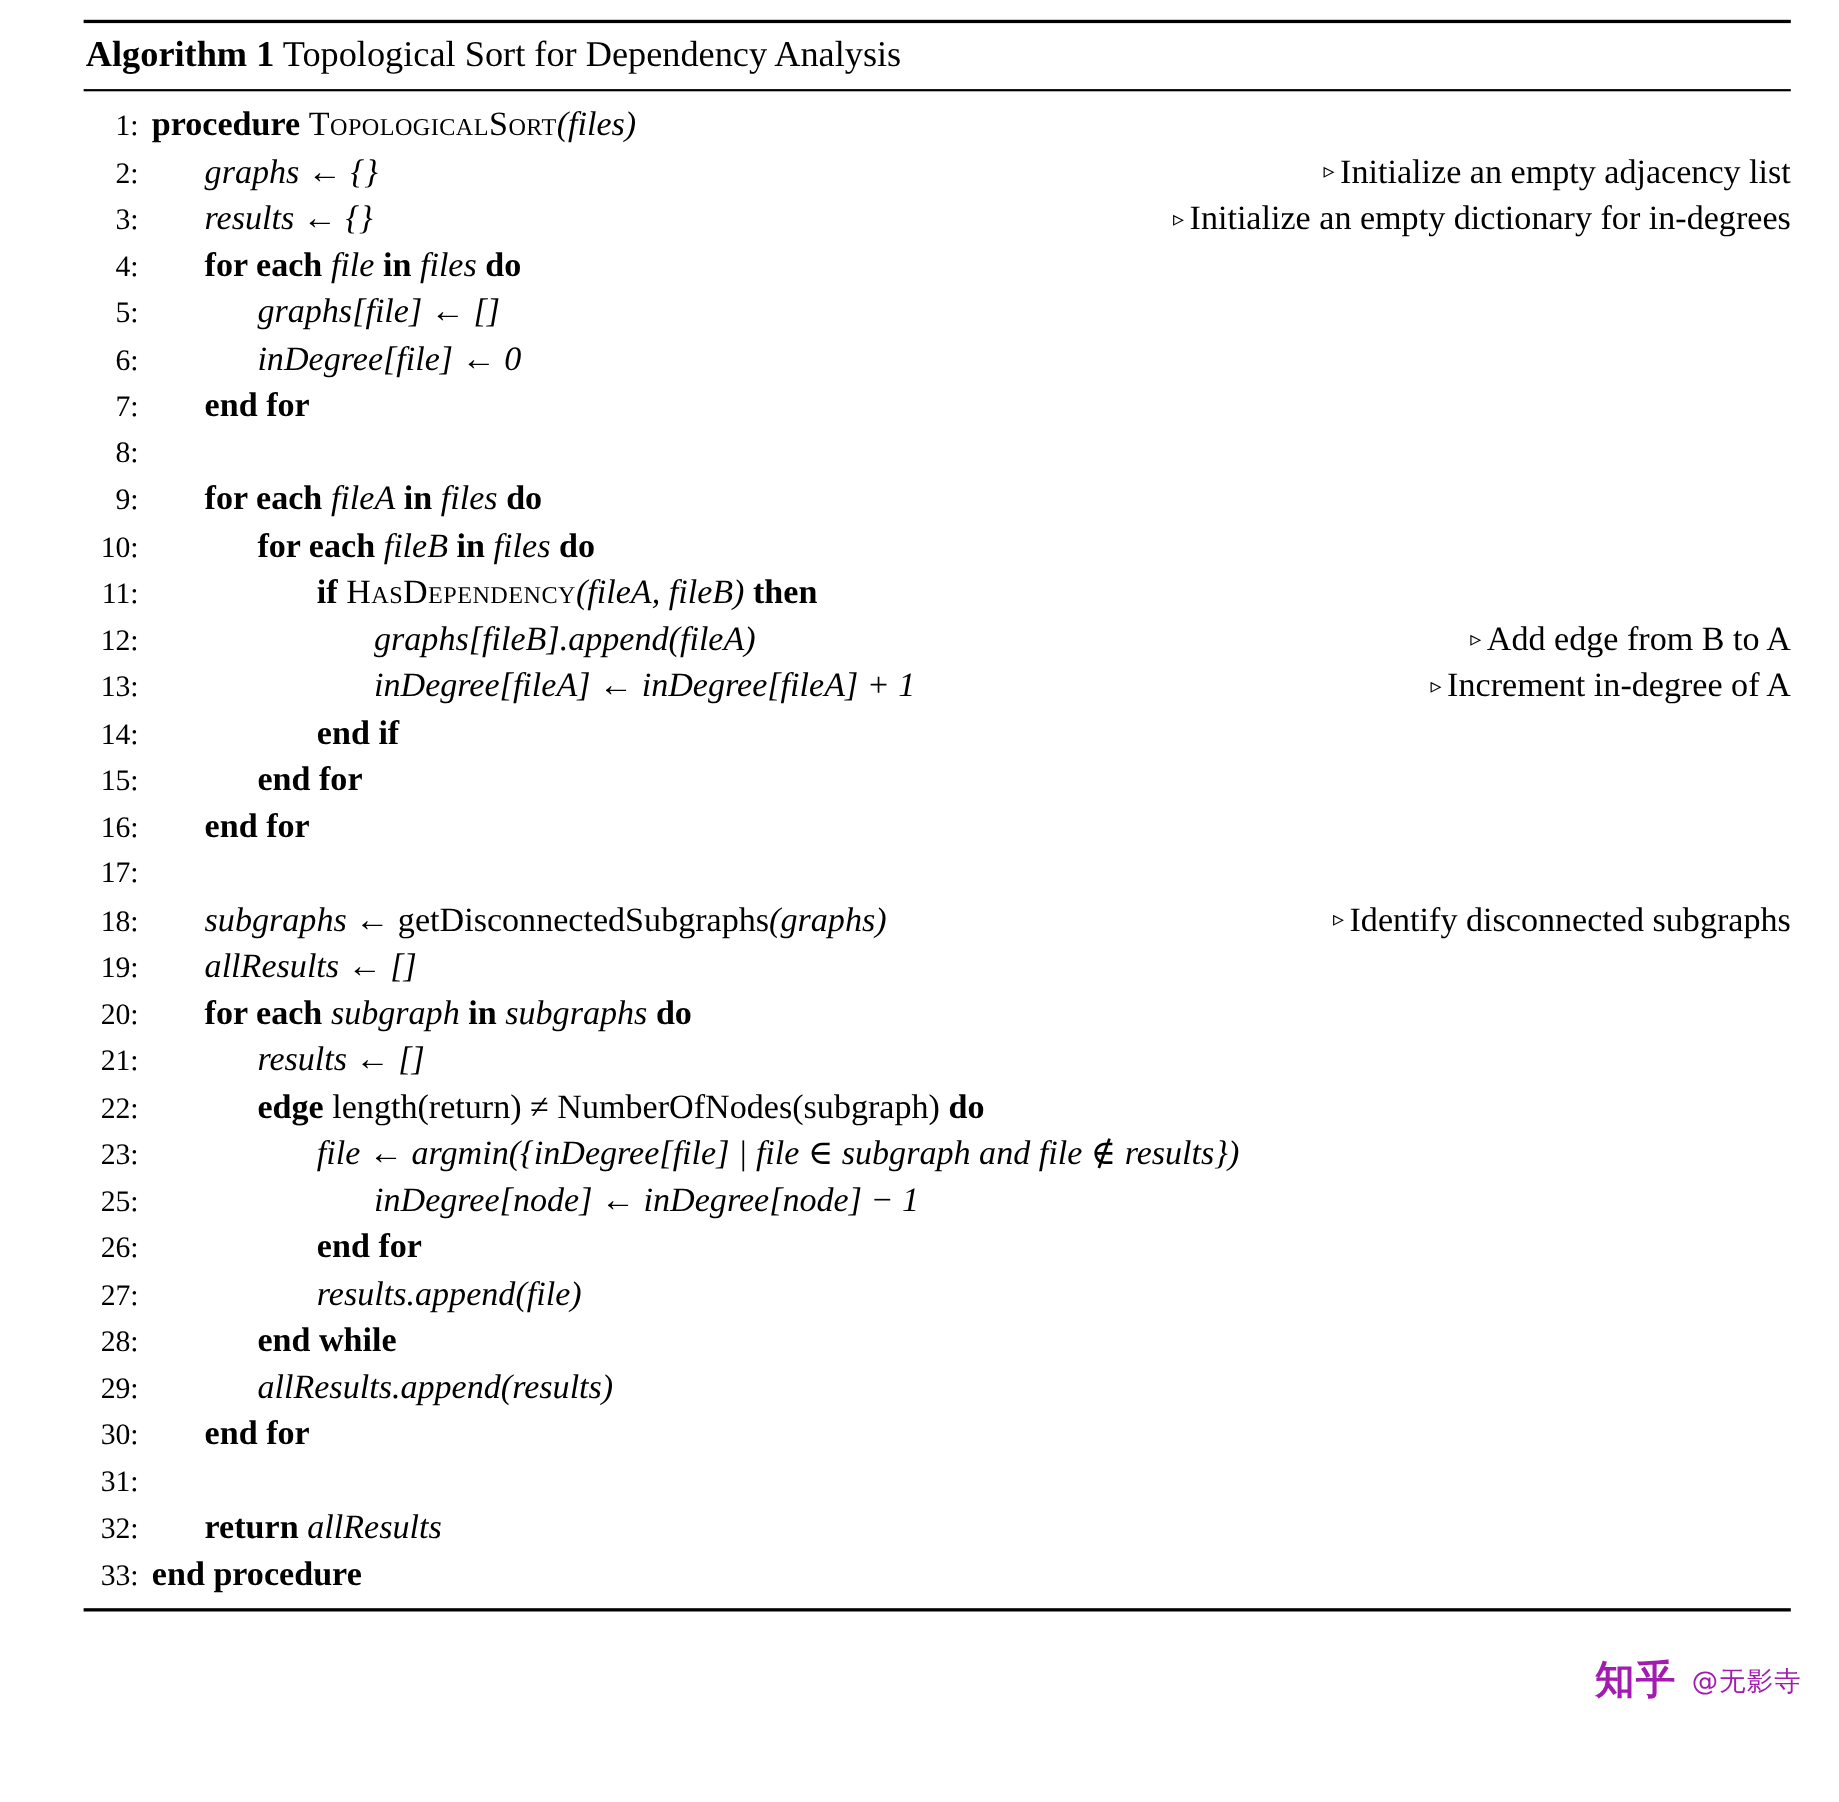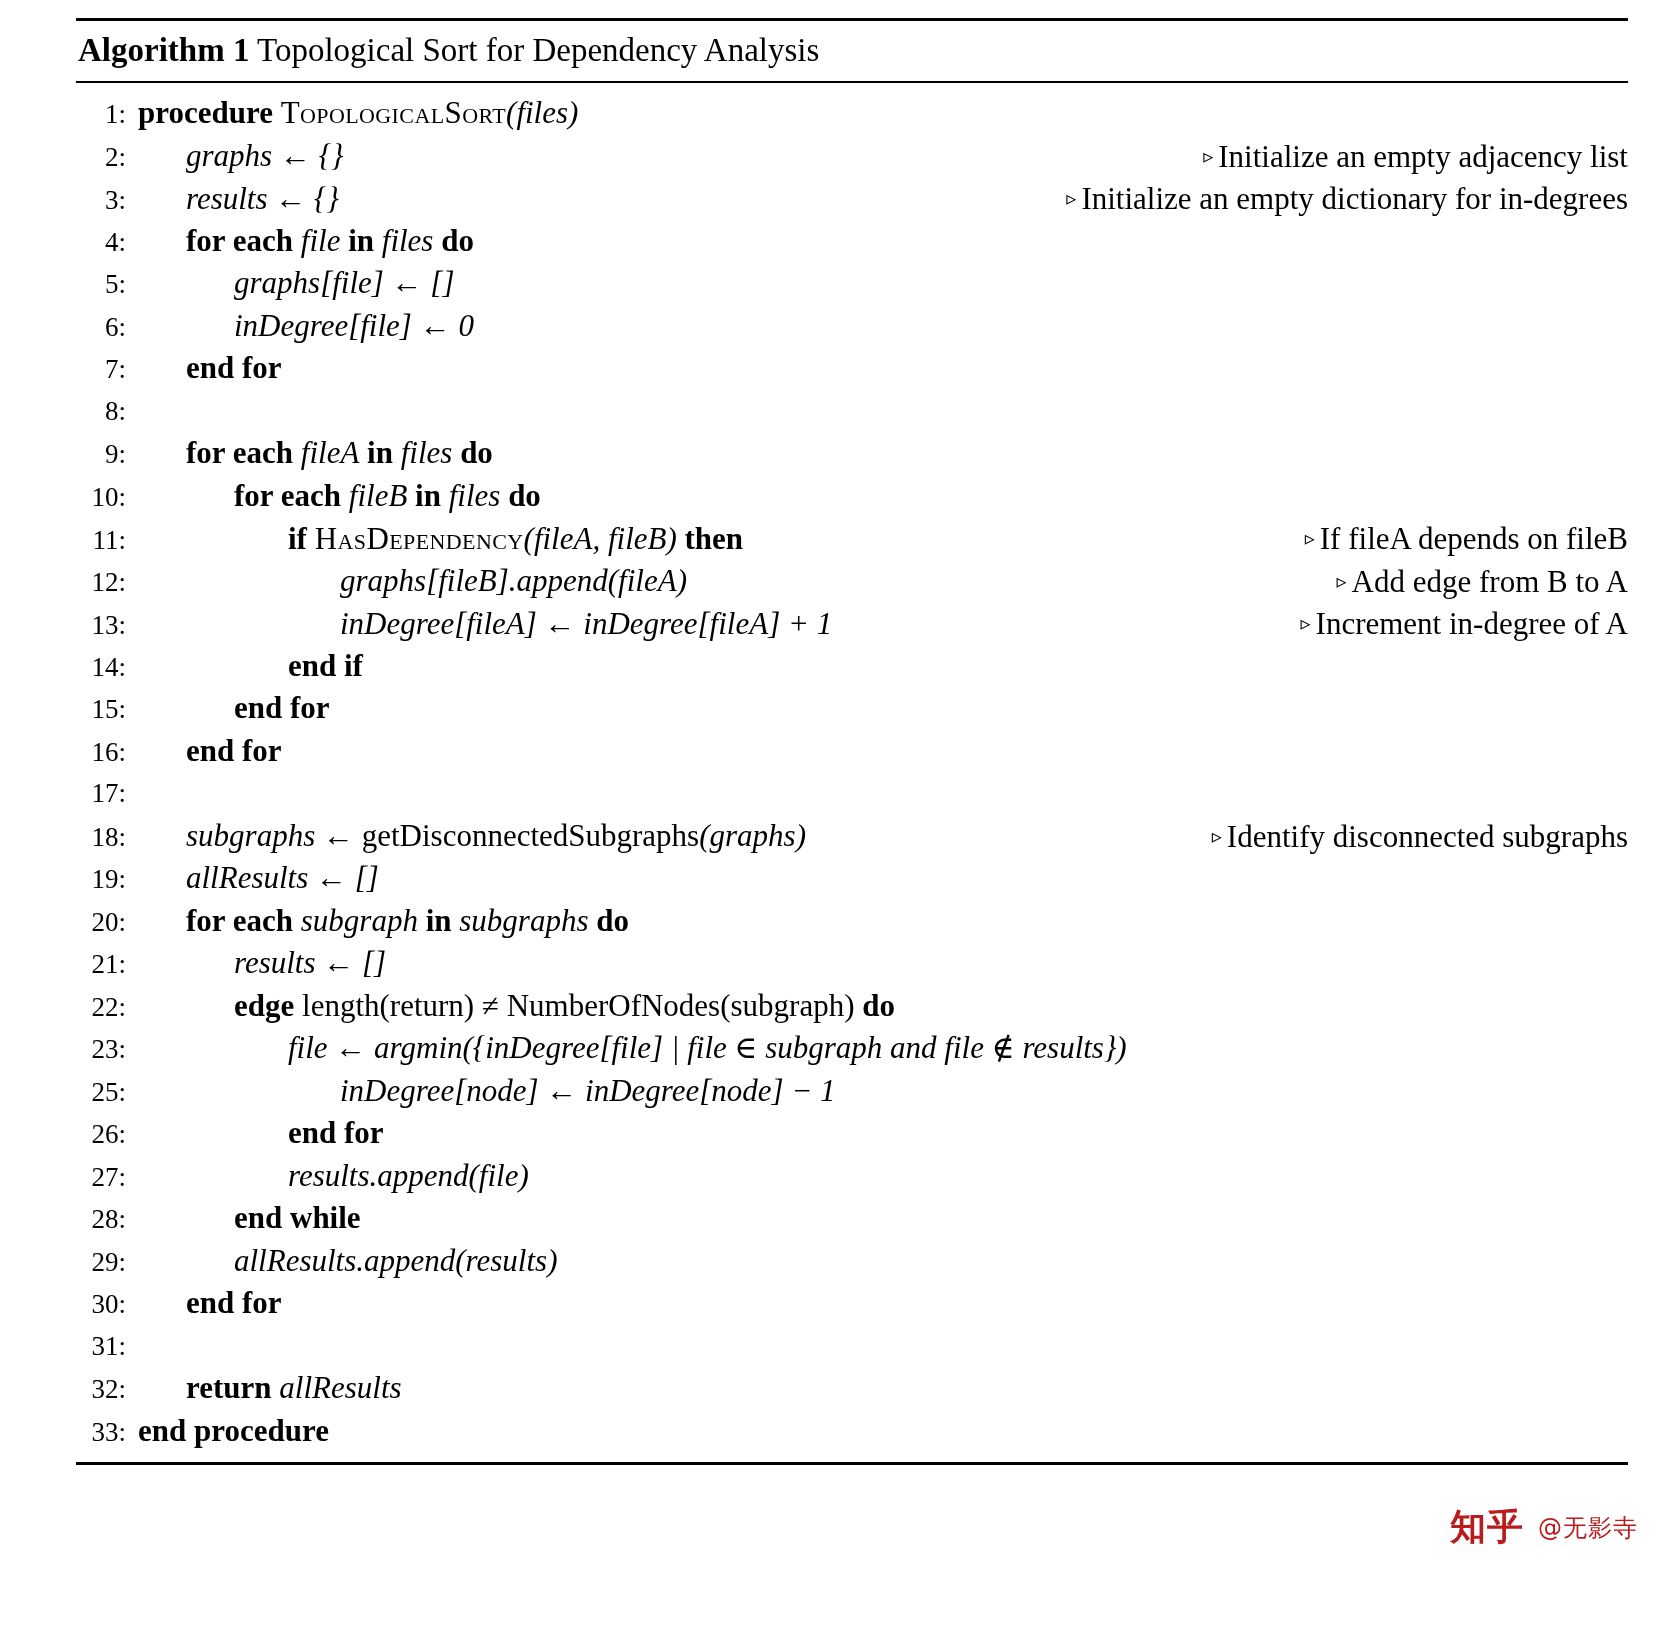--- a/index.html
+++ b/index.html
@@ -99,21 +99,21 @@
   }
   .rm { font-style: normal; }
 
   .watermark {
     position: absolute;
     right: 34px;
     bottom: 86px;
     display: flex;
     align-items: center;
     gap: 14px;
-    color: #b91c1c;
+    color: #a21caf;
     font-family: "DejaVu Sans", sans-serif;
     font-size: 34px;
     letter-spacing: 1px;
   }
   .wm-logo {
     font-weight: bold;
     font-size: 36px;
   }
   .wm-user {
     font-size: 24px;
@@ -183,21 +183,20 @@
     </div>
 
     <div class="algo-line">
       <span class="line-no">10:</span>
       <span class="line-code ind2"><span class="kw">for each</span> <span class="var">fileB</span> <span class="kw">in</span> <span class="var">files</span> <span class="kw">do</span></span>
     </div>
 
     <div class="algo-line">
       <span class="line-no">11:</span>
       <span class="line-code ind3"><span class="kw">if</span> <span class="sc">HasDependency</span><span class="var">(fileA, fileB)</span> <span class="kw">then</span></span>
-      <span class="line-comment"><span class="cmt-mark">▹</span><span>If fileA depends on fileB</span></span>
     </div>
 
     <div class="algo-line">
       <span class="line-no">12:</span>
       <span class="line-code ind4 var">graphs[fileB].append(fileA)</span>
       <span class="line-comment"><span class="cmt-mark">▹</span><span>Add edge from B to A</span></span>
     </div>
 
     <div class="algo-line">
       <span class="line-no">13:</span>

